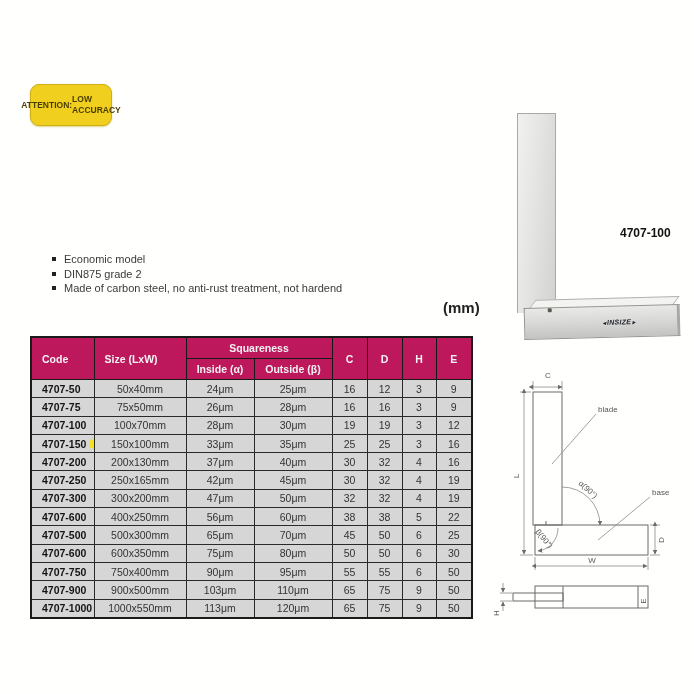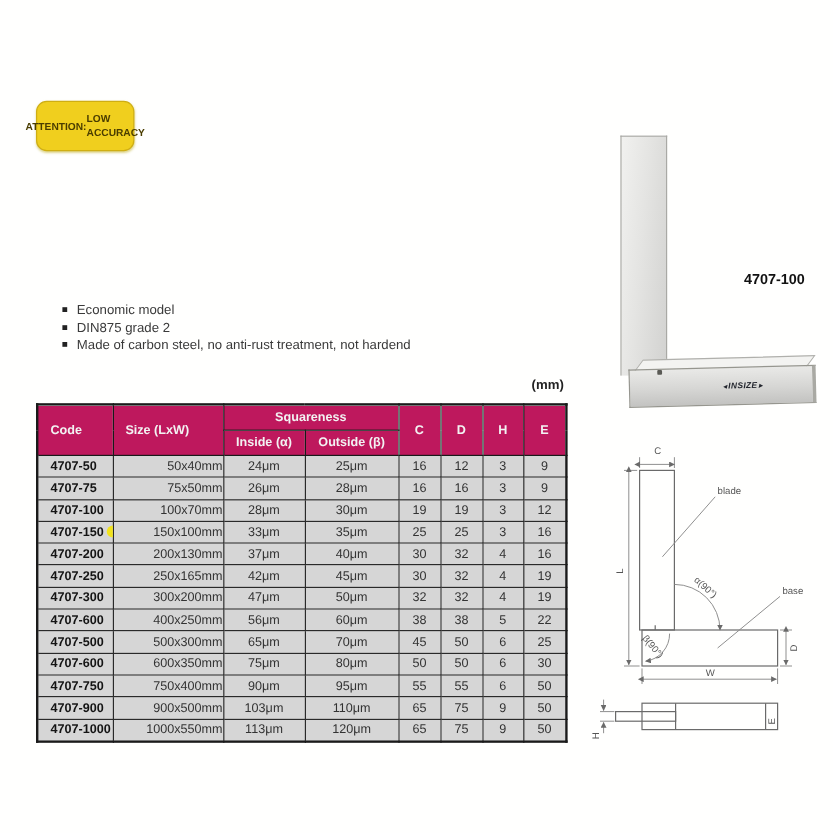--- a/index.html
+++ b/index.html
@@ -16,21 +16,21 @@
   .title{position:absolute;left:329px;top:79px;font-size:18px;font-weight:bold;color:#141414;
     letter-spacing:-0.2px;white-space:nowrap;}
 
   
   .features{position:absolute;left:40px;top:240px;margin:12px;padding:0;list-style:none;}
   .features li{font-size:11px;color:#3a3a3a;line-height:14.5px;white-space:nowrap;}
   .features li::before{content:"";display:inline-block;width:4px;height:4px;background:#222;
     margin-right:8px;vertical-align:2px;}
 
   
-  .units{position:absolute;left:443px;top:315px;font-size:11px;font-weight:bold;color:#222;}
+  .units{position:absolute;left:443px;top:299px;font-size:15px;font-weight:bold;color:#222;}
 
   
   .product{position:absolute;left:488px;top:103px;width:206px;height:250px;}
   .blade{position:absolute;left:29px;top:10px;width:37px;height:199px;
     background:linear-gradient(95deg,#f1f1ef 0%,#e4e4e2 45%,#d2d2d0 100%);
     border:1px solid #a9a9a5;border-bottom:none;}
   .base3d{position:absolute;left:36px;top:194px;width:152px;height:46px;transform:rotate(-1.5deg);}
   .base-top{position:absolute;left:8px;top:1px;width:142px;height:9px;background:#f3f3f1;
     border:1px solid #b0b0ac;transform:skewX(-38deg);}
   .base-front{position:absolute;left:0;top:9px;width:152px;height:30px;
@@ -49,21 +49,21 @@
   .spec{position:absolute;left:30px;top:336px;}
   table{border-collapse:collapse;table-layout:fixed;width:441px;}
   th,td{border:1px solid #2a2a2a;overflow:hidden;white-space:nowrap;}
   table{border:2px solid #1a1a1a;}
   thead th{background:#be185d;color:#f2f2f2;font-size:10.5px;font-weight:bold;height:18px;
     border-color:#191919;}
   thead .h-code,thead .h-size{text-align:left;padding-left:10px;}
   tbody td{background:#d6d6d6;color:#333;font-size:10.5px;height:17.3px;text-align:center;
     padding:0;}
   tbody td.col-code{font-weight:bold;color:#141414;text-align:left;padding-left:10px;}
-  tbody td.col-size{text-align:right;padding-left:0;}
+  tbody td.col-size{text-align:center;padding-left:0;}
   .hl-dot{display:inline-block;width:10px;height:10px;border-radius:50%;background:#f2e31c;
     margin-left:3px;vertical-align:-1px;}
 
   
   .drawing{position:absolute;left:488px;top:364px;}
   .drawing svg{display:block;}
   .d-line{stroke:#6a6a6a;stroke-width:1;fill:none;}
   .d-thin{stroke:#8a8a8a;stroke-width:0.8;fill:none;}
   .d-txt{fill:#555;font-size:8px;font-family:"Liberation Sans",sans-serif;}
 </style>

